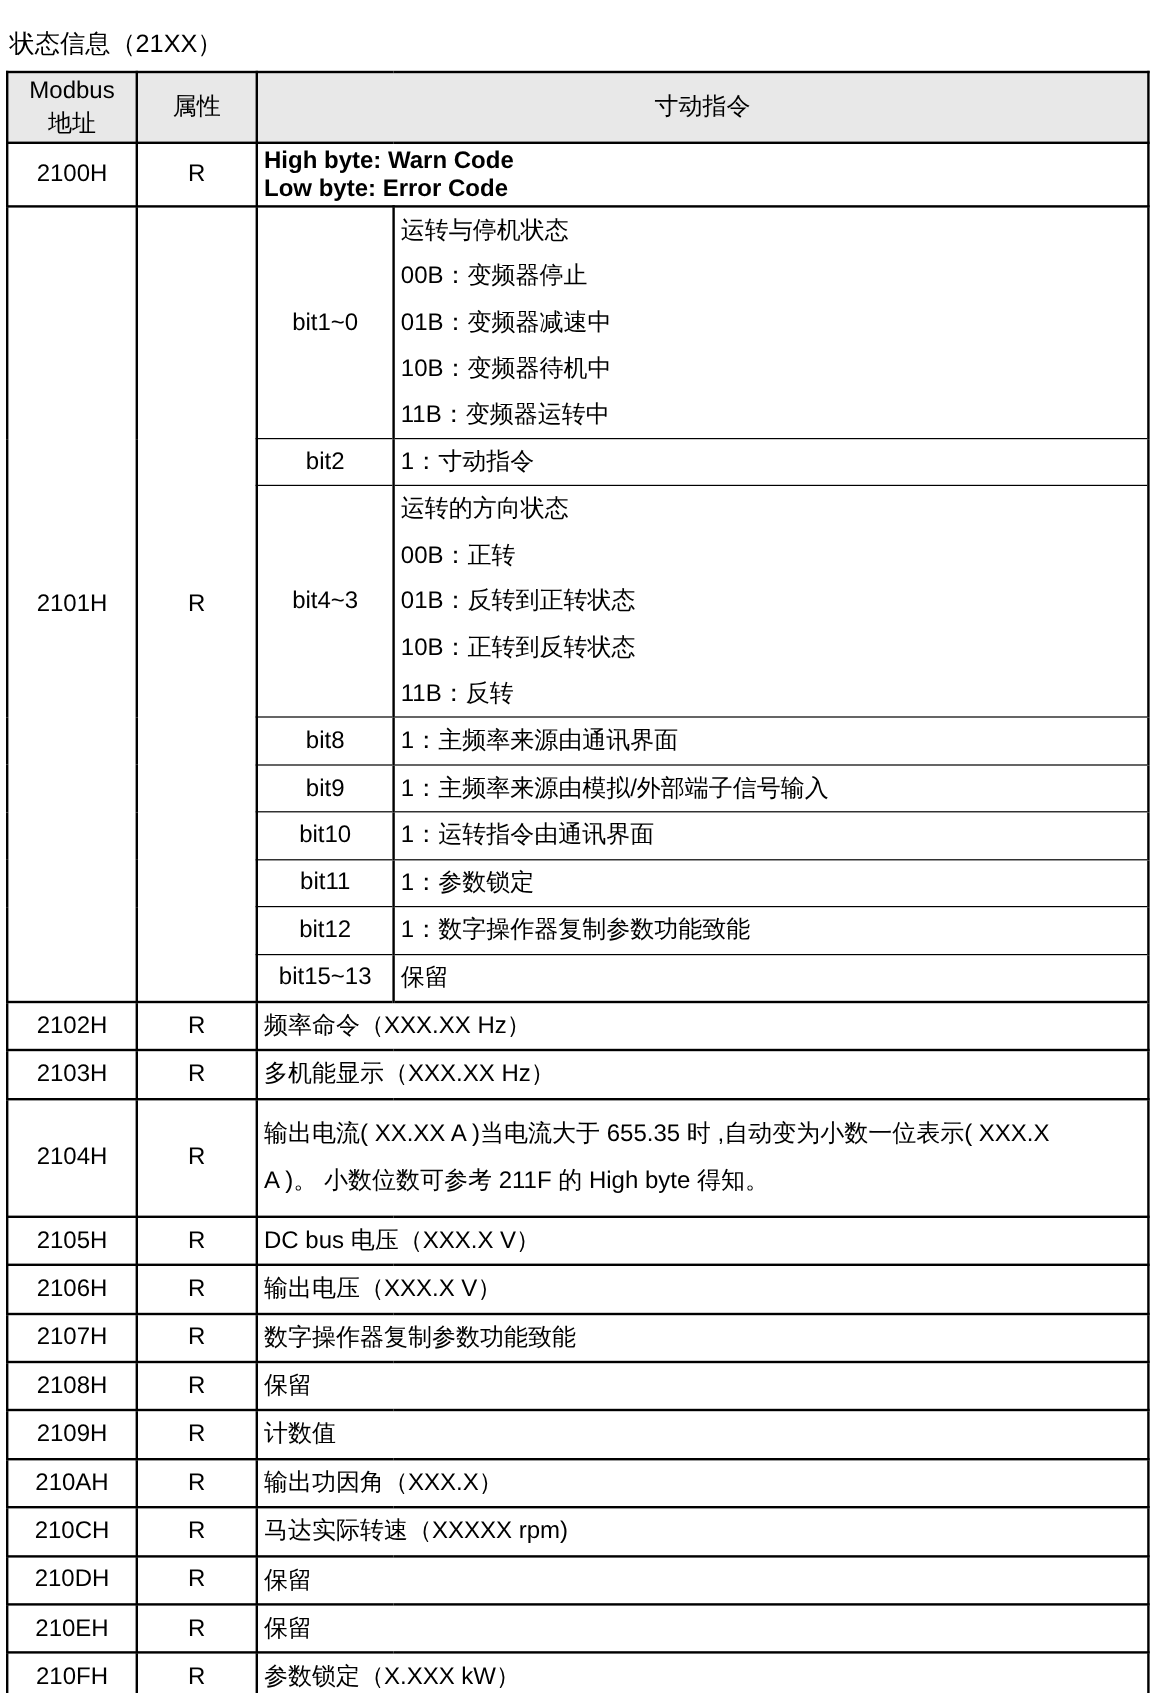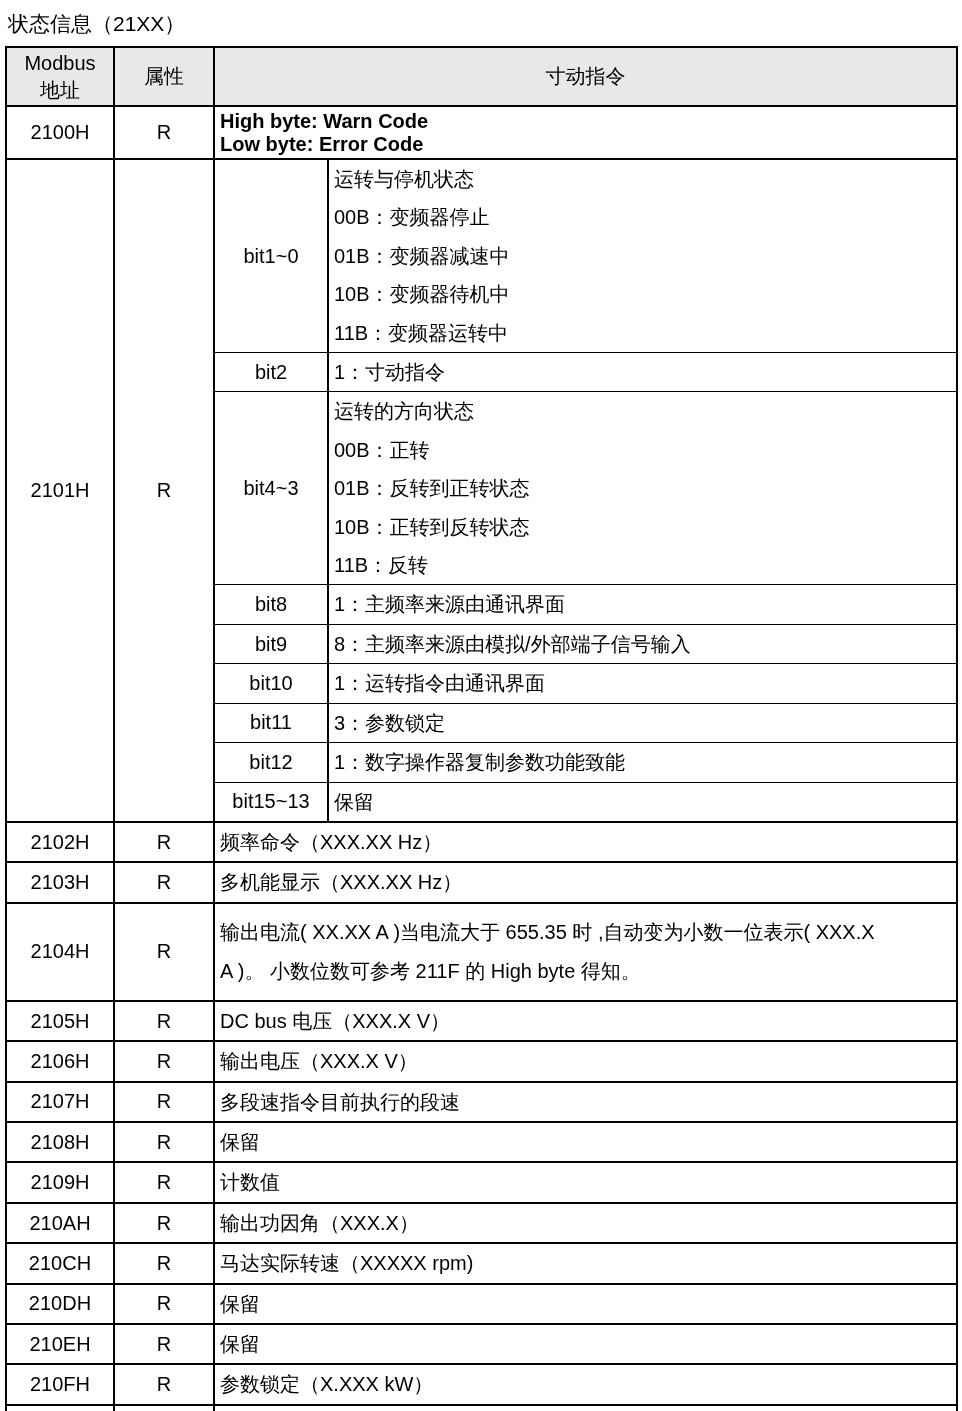--- a/index.html
+++ b/index.html
@@ -11,21 +11,21 @@
   }
   .page {
     width: 962px;
     height: 1411px;
     background: #ffffff;
     overflow: hidden;
   }
   .title {
     font-size: 21px;
     line-height: 26px;
-    margin: 11px 0 9px 8px;
+    margin: 24px 0 9px 8px;
     font-weight: normal;
   }
   table.reg {
     border-collapse: collapse;
     table-layout: fixed;
     width: 951px;
     margin-left: 5px;
   }
   table.reg th,
   table.reg td {
@@ -111,29 +111,29 @@
 01B：反转到正转状态
 10B：正转到反转状态
 11B：反转</td>
     </tr>
     <tr class="sub h39">
       <td class="c">bit8</td>
       <td class="desc">1：主频率来源由通讯界面</td>
     </tr>
     <tr class="sub h39">
       <td class="c">bit9</td>
-      <td class="desc">8：主频率来源由模拟/外部端子信号输入</td>
+      <td class="desc">1：主频率来源由模拟/外部端子信号输入</td>
     </tr>
     <tr class="sub h39">
       <td class="c">bit10</td>
       <td class="desc">1：运转指令由通讯界面</td>
     </tr>
     <tr class="sub h39">
       <td class="c">bit11</td>
-      <td class="desc">3：参数锁定</td>
+      <td class="desc">1：参数锁定</td>
     </tr>
     <tr class="sub h39">
       <td class="c">bit12</td>
       <td class="desc">1：数字操作器复制参数功能致能</td>
     </tr>
     <tr class="sub h40">
       <td class="c">bit15~13</td>
       <td class="desc">保留</td>
     </tr>
 
@@ -164,21 +164,21 @@
 
     <tr class="h39">
       <td class="c">2106H</td>
       <td class="c">R</td>
       <td colspan="2" class="desc">输出电压（XXX.X V）</td>
     </tr>
 
     <tr class="h39">
       <td class="c">2107H</td>
       <td class="c">R</td>
-      <td colspan="2" class="desc">多段速指令目前执行的段速</td>
+      <td colspan="2" class="desc">数字操作器复制参数功能致能</td>
     </tr>
 
     <tr class="h39">
       <td class="c">2108H</td>
       <td class="c">R</td>
       <td colspan="2" class="desc">保留</td>
     </tr>
 
     <tr class="h39">
       <td class="c">2109H</td>

